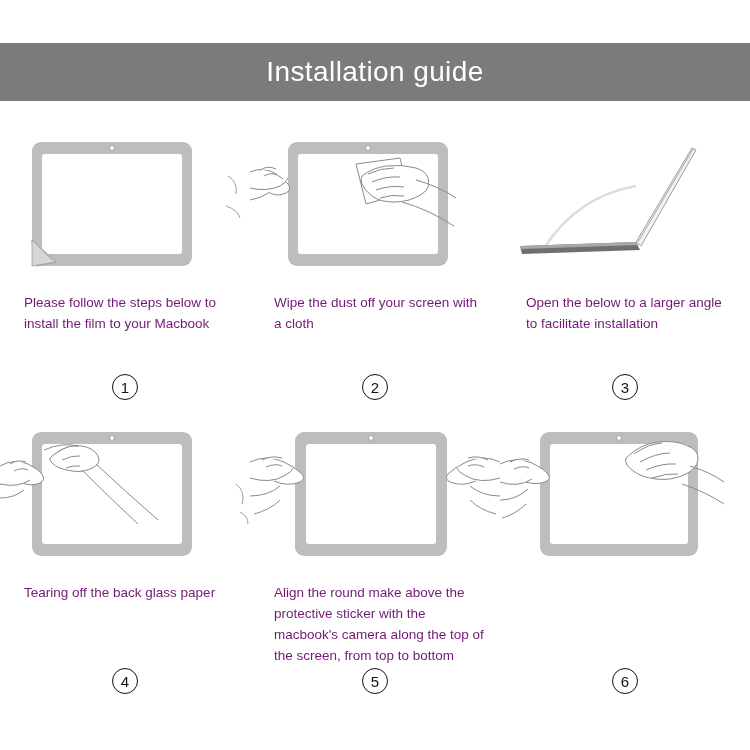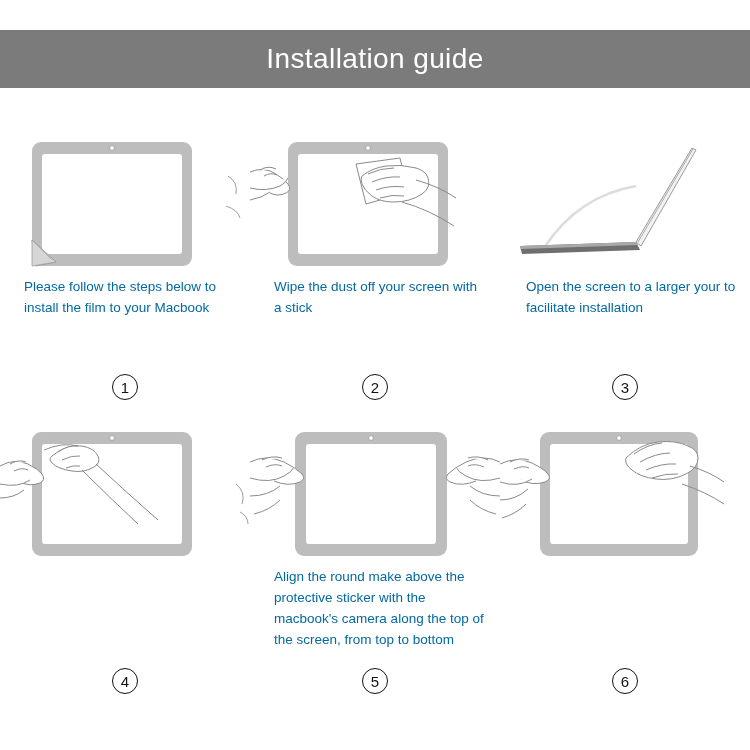--- a/index.html
+++ b/index.html
@@ -19,21 +19,21 @@
     width: 750px;
     height: 750px;
     position: relative;
     background: #ffffff;
   }
 
   
   .header-banner {
     position: absolute;
     left: 0;
-    top: 30px;
+    top: 43px;
     width: 750px;
     height: 58px;
     background: #7b7b7b;
     display: flex;
     align-items: center;
     justify-content: center;
   }
   .header-title {
     color: #ffffff;
     font-size: 28px;
@@ -68,22 +68,22 @@
   }
   .figure-wide {
     margin-left: -14px;
     width: 250px;
   }
   .figure svg { display: block; overflow: visible; }
 
   .caption {
     font-size: 13.5px;
     line-height: 21px;
-    color: #0369a1;
-    margin-top: 0;
+    color: #701a75;
+    margin-top: 16px;
     padding-left: 10px;
   }
   .cell-3 .caption, .cell-6 .caption { padding-left: 12px; }
 
   .badge-wrap {
     position: absolute;
     left: 0;
     width: 250px;
     display: flex;
     justify-content: center;
@@ -163,40 +163,40 @@
               <path d="M118 38 q12 -6 26 -6"></path>
               <path d="M122 46 q14 -6 28 -5"></path>
               <path d="M126 54 q14 -5 28 -3"></path>
               <path d="M130 62 q12 -4 24 -2"></path>
 
               <path d="M166 44 q22 6 40 18" fill="none"></path>
               <path d="M152 66 q28 8 52 24" fill="none"></path>
             </g>
           </svg>
         </div>
-        <div class="caption">Wipe the dust off your screen with a stick</div>
+        <div class="caption">Wipe the dust off your screen with a cloth</div>
         <div class="badge-wrap">
           <div class="badge">2</div>
         </div>
       </div>
 
       <div class="step-cell cell-3">
         <div class="figure">
           <svg width="222" height="140" viewBox="0 0 222 140" fill="none">
 
             <path d="M30 112 q34 -52 92 -62" stroke="#dcdcdc" stroke-width="2.4" fill="none"></path>
 
             <path d="M122 106 L178 12 L182 14 L127 110 Z" fill="#f2f2f2" stroke="#9b9b9b" stroke-width="1"></path>
             <path d="M124 106 L179 13" stroke="#8a8a8a" stroke-width="0.7"></path>
 
             <path d="M6 110 L122 106 L126 114 L8 118 Z" fill="#6f6f6f"></path>
             <path d="M6 110 L122 106 L124 109 L7 113 Z" fill="#a9a9a9"></path>
           </svg>
         </div>
-        <div class="caption">Open the screen to a larger your to facilitate installation</div>
+        <div class="caption">Open the below to a larger angle to facilitate installation</div>
         <div class="badge-wrap">
           <div class="badge">3</div>
         </div>
       </div>
 
     </div>
 
     <div class="step-row-2" style="display:flex;width:750px;">
 
       <div class="step-cell cell-4">
@@ -222,20 +222,21 @@
               <path d="M44 24 q18 -8 34 -4" fill="none"></path>
 
               <path d="M82 44 q28 28 56 54" fill="none"></path>
               <path d="M96 38 q30 28 62 56" fill="none"></path>
             </g>
 
             <path d="M236 58 q10 8 6 20" stroke="#9d9d9d" stroke-width="1" fill="none"></path>
             <path d="M240 86 q8 4 8 12" stroke="#9d9d9d" stroke-width="1" fill="none"></path>
           </svg>
         </div>
+        <div class="caption">Tearing off the back glass paper</div>
         <div class="badge-wrap">
           <div class="badge">4</div>
         </div>
       </div>
 
       <div class="step-cell cell-5">
         <div class="figure figure-wide">
           <svg width="250" height="140" viewBox="0 0 250 140" fill="none">
             <rect x="45" y="6" width="152" height="124" rx="9" fill="#bdbdbd"></rect>
             <rect x="56" y="18" width="130" height="100" rx="3" fill="#ffffff"></rect>

